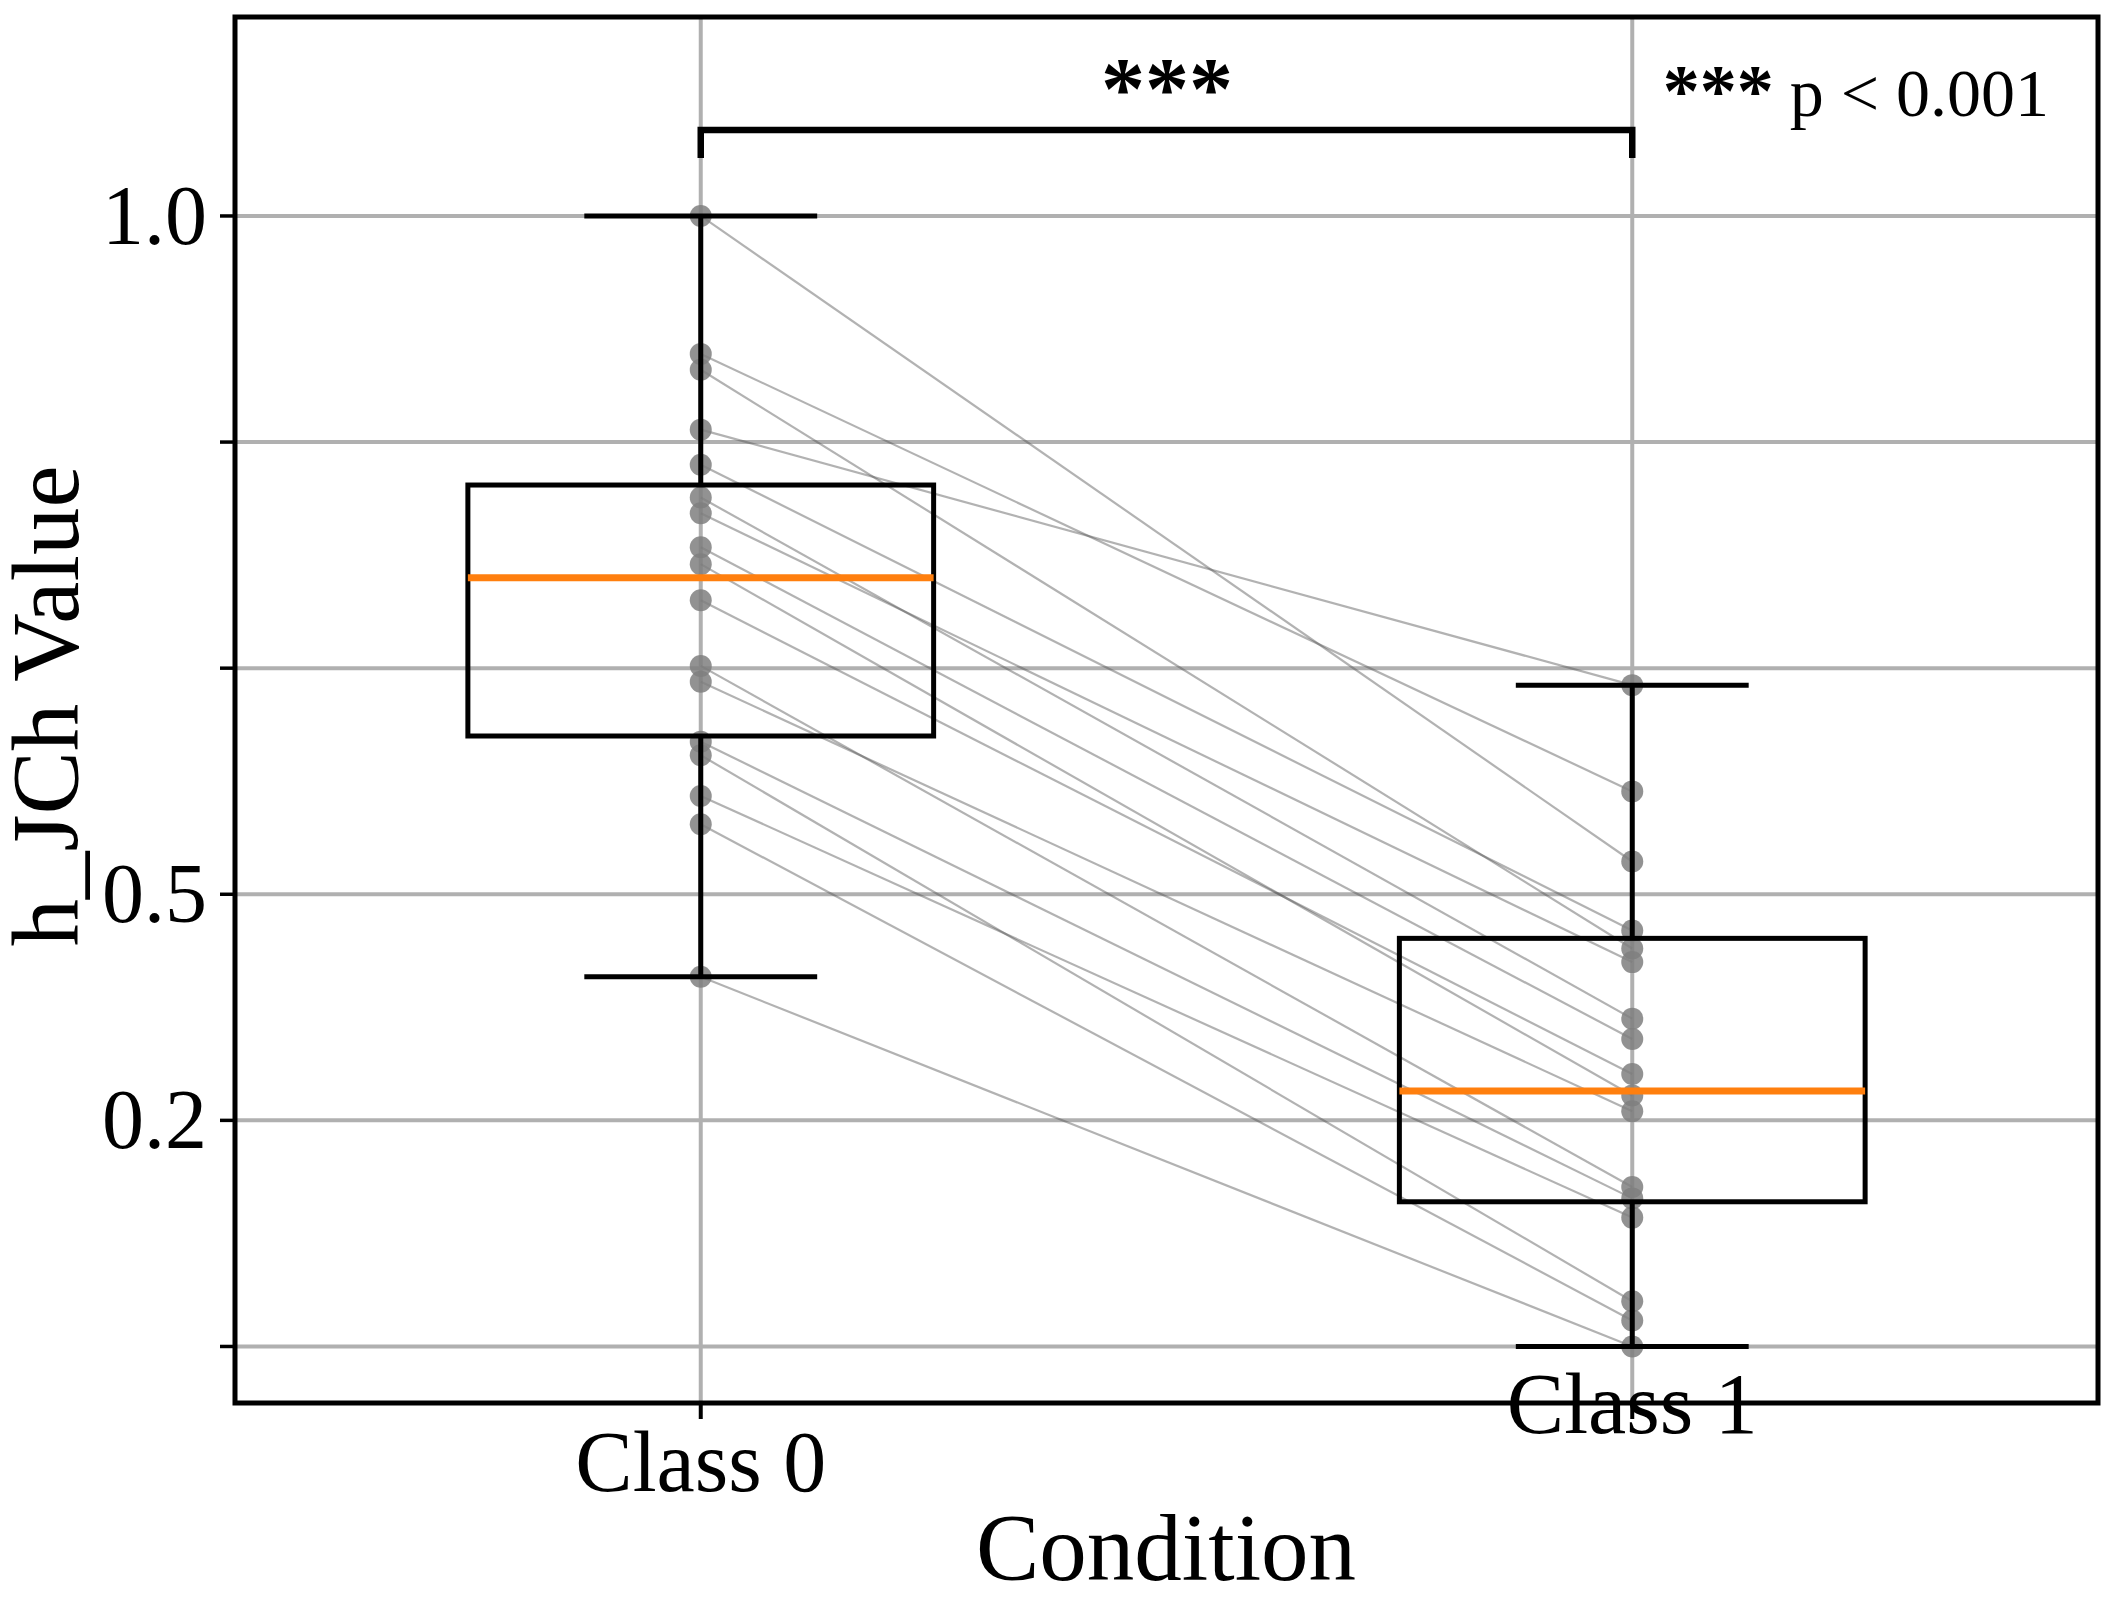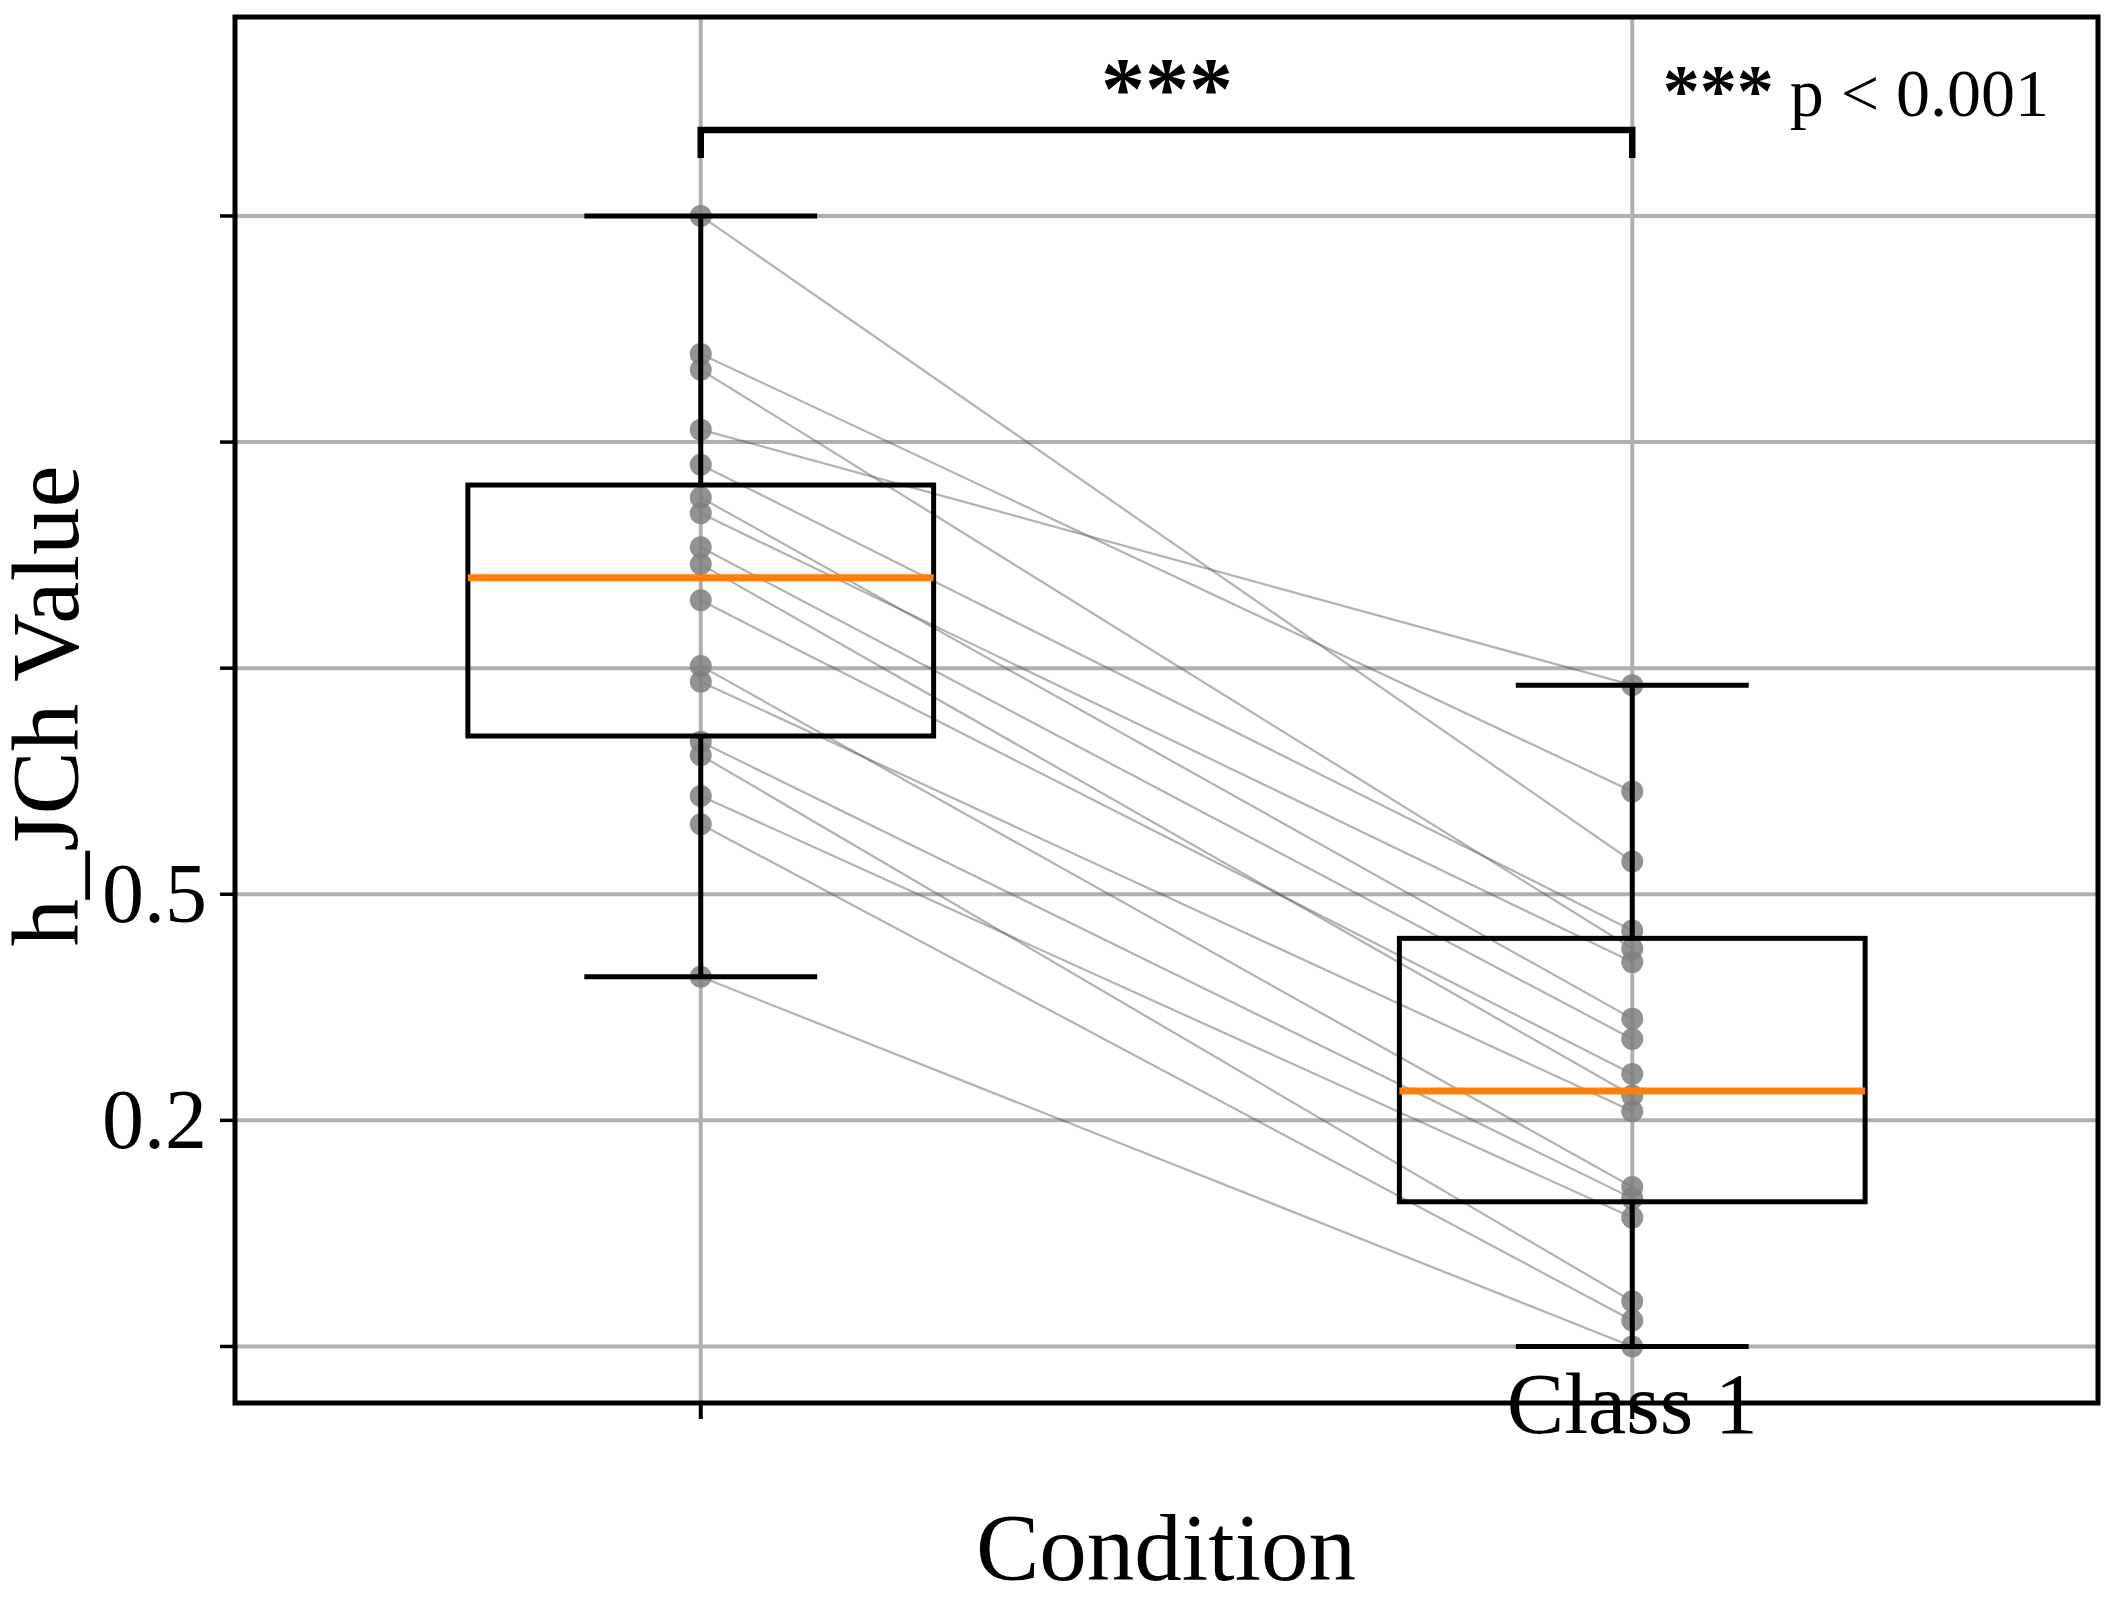--- a/index.html
+++ b/index.html
@@ -137,21 +137,23 @@
       <line x1="700.75" y1="1403" x2="700.75" y2="1419" stroke="#000000" stroke-width="4"></line>
       <line x1="1632.25" y1="1403" x2="1632.25" y2="1419" stroke="#000000" stroke-width="4"></line>
       <path d="M 700.75 158 L 700.75 130 L 1632.25 130 L 1632.25 158" fill="none" stroke="#000000" stroke-width="6.5"></path>
     </svg>
 
   <div class="ylabel">h_JCh Value</div>
   <div class="xlabel">Condition</div>
 
   <div class="ytick" style="top: 1078.37px;">0.2</div>
   <div class="ytick" style="top: 852.272px;">0.5</div>
+  <div class="ytick" style="top: 173.969px;">1.0</div>
 
+  <div class="xtick" style="left: 700.75px; top: 1414px;">Class 0</div>
   <div class="xtick" style="left: 1632.25px; top: 1356px;">Class 1</div>
 
   <div class="sig-stars">***</div>
 
   <div class="sig-legend">
     <span class="stars">***</span>
     <span class="ptext">p &lt; 0.001</span>
   </div>
 </div>
 

